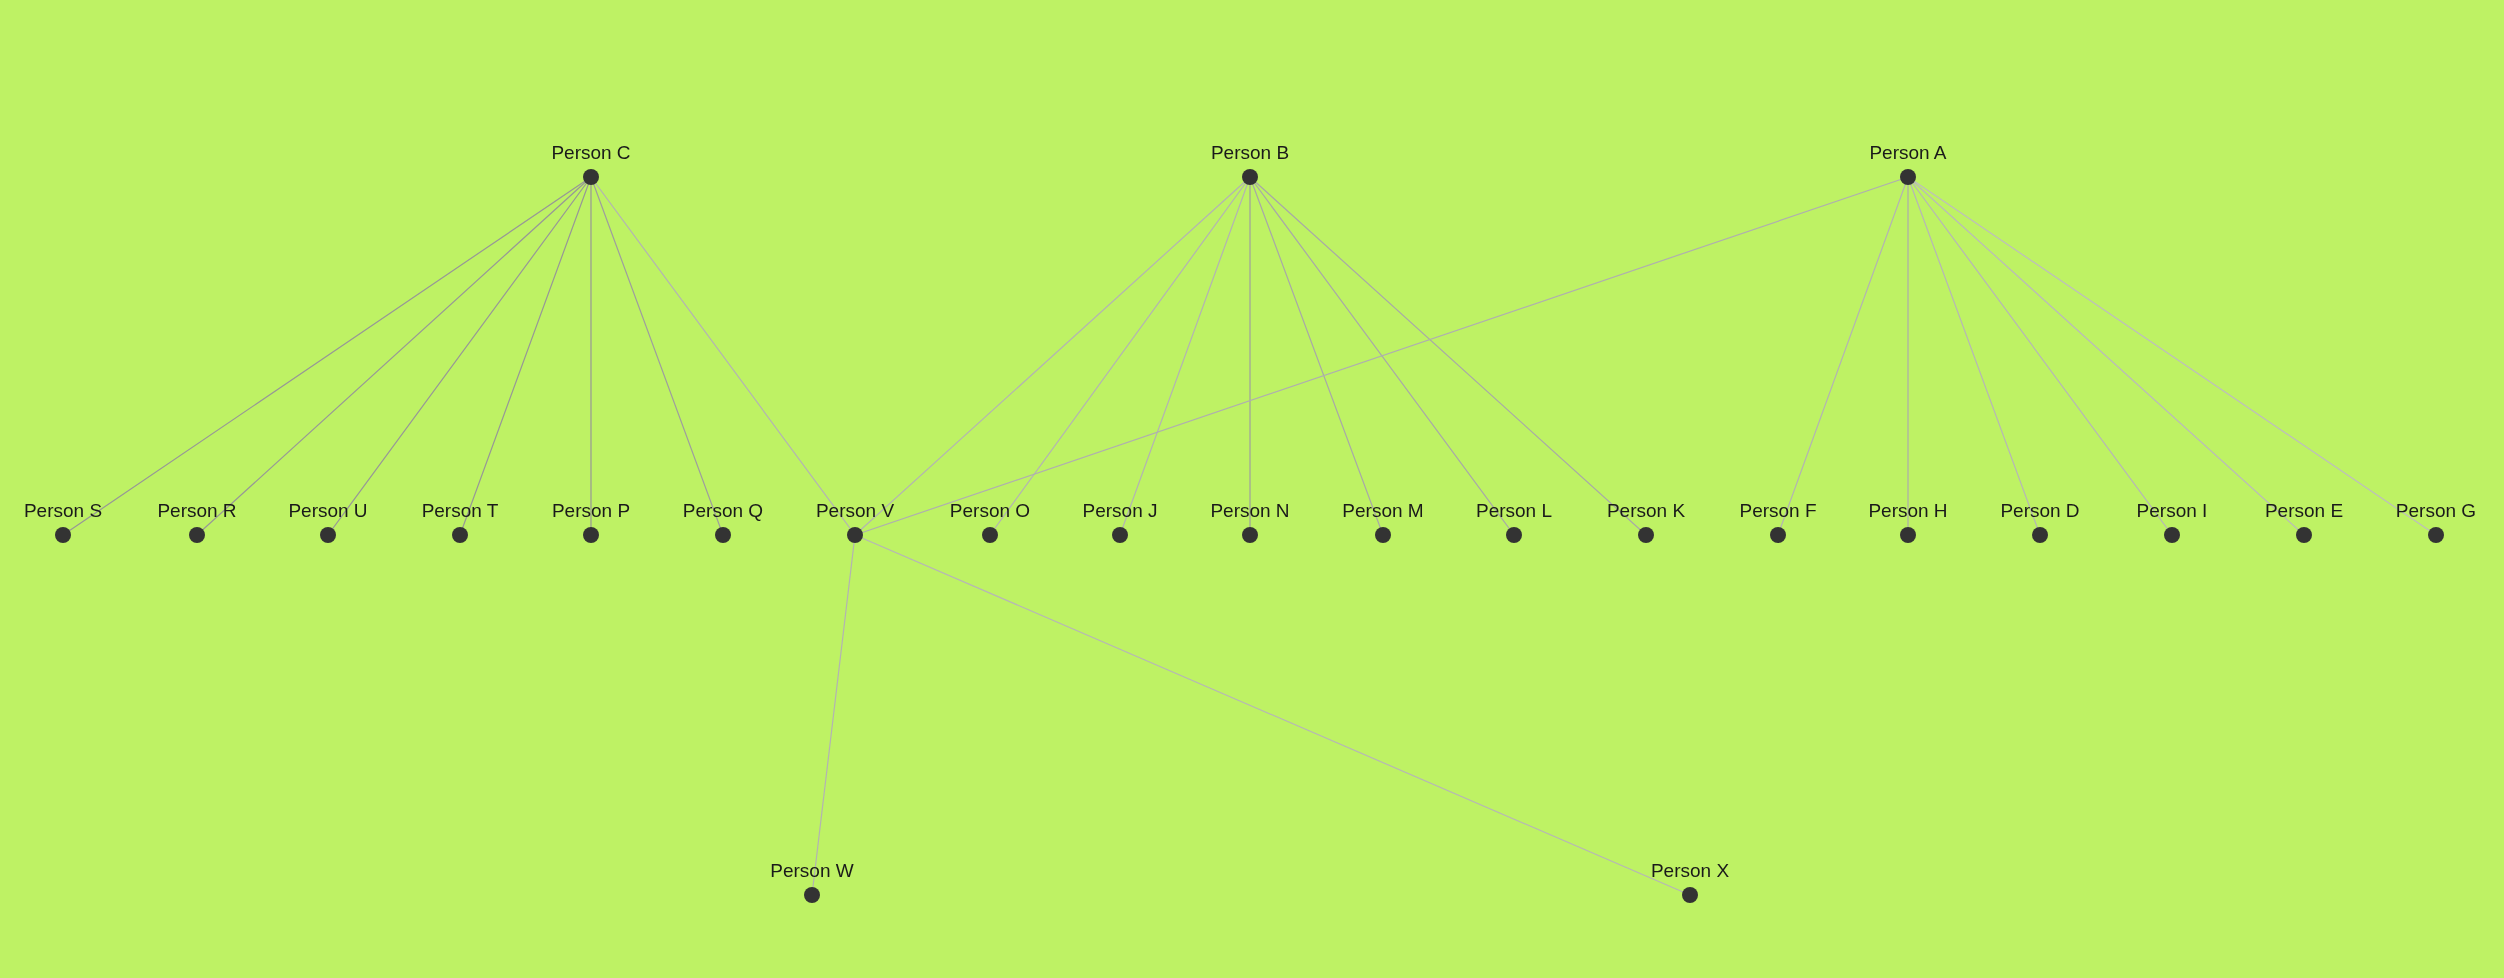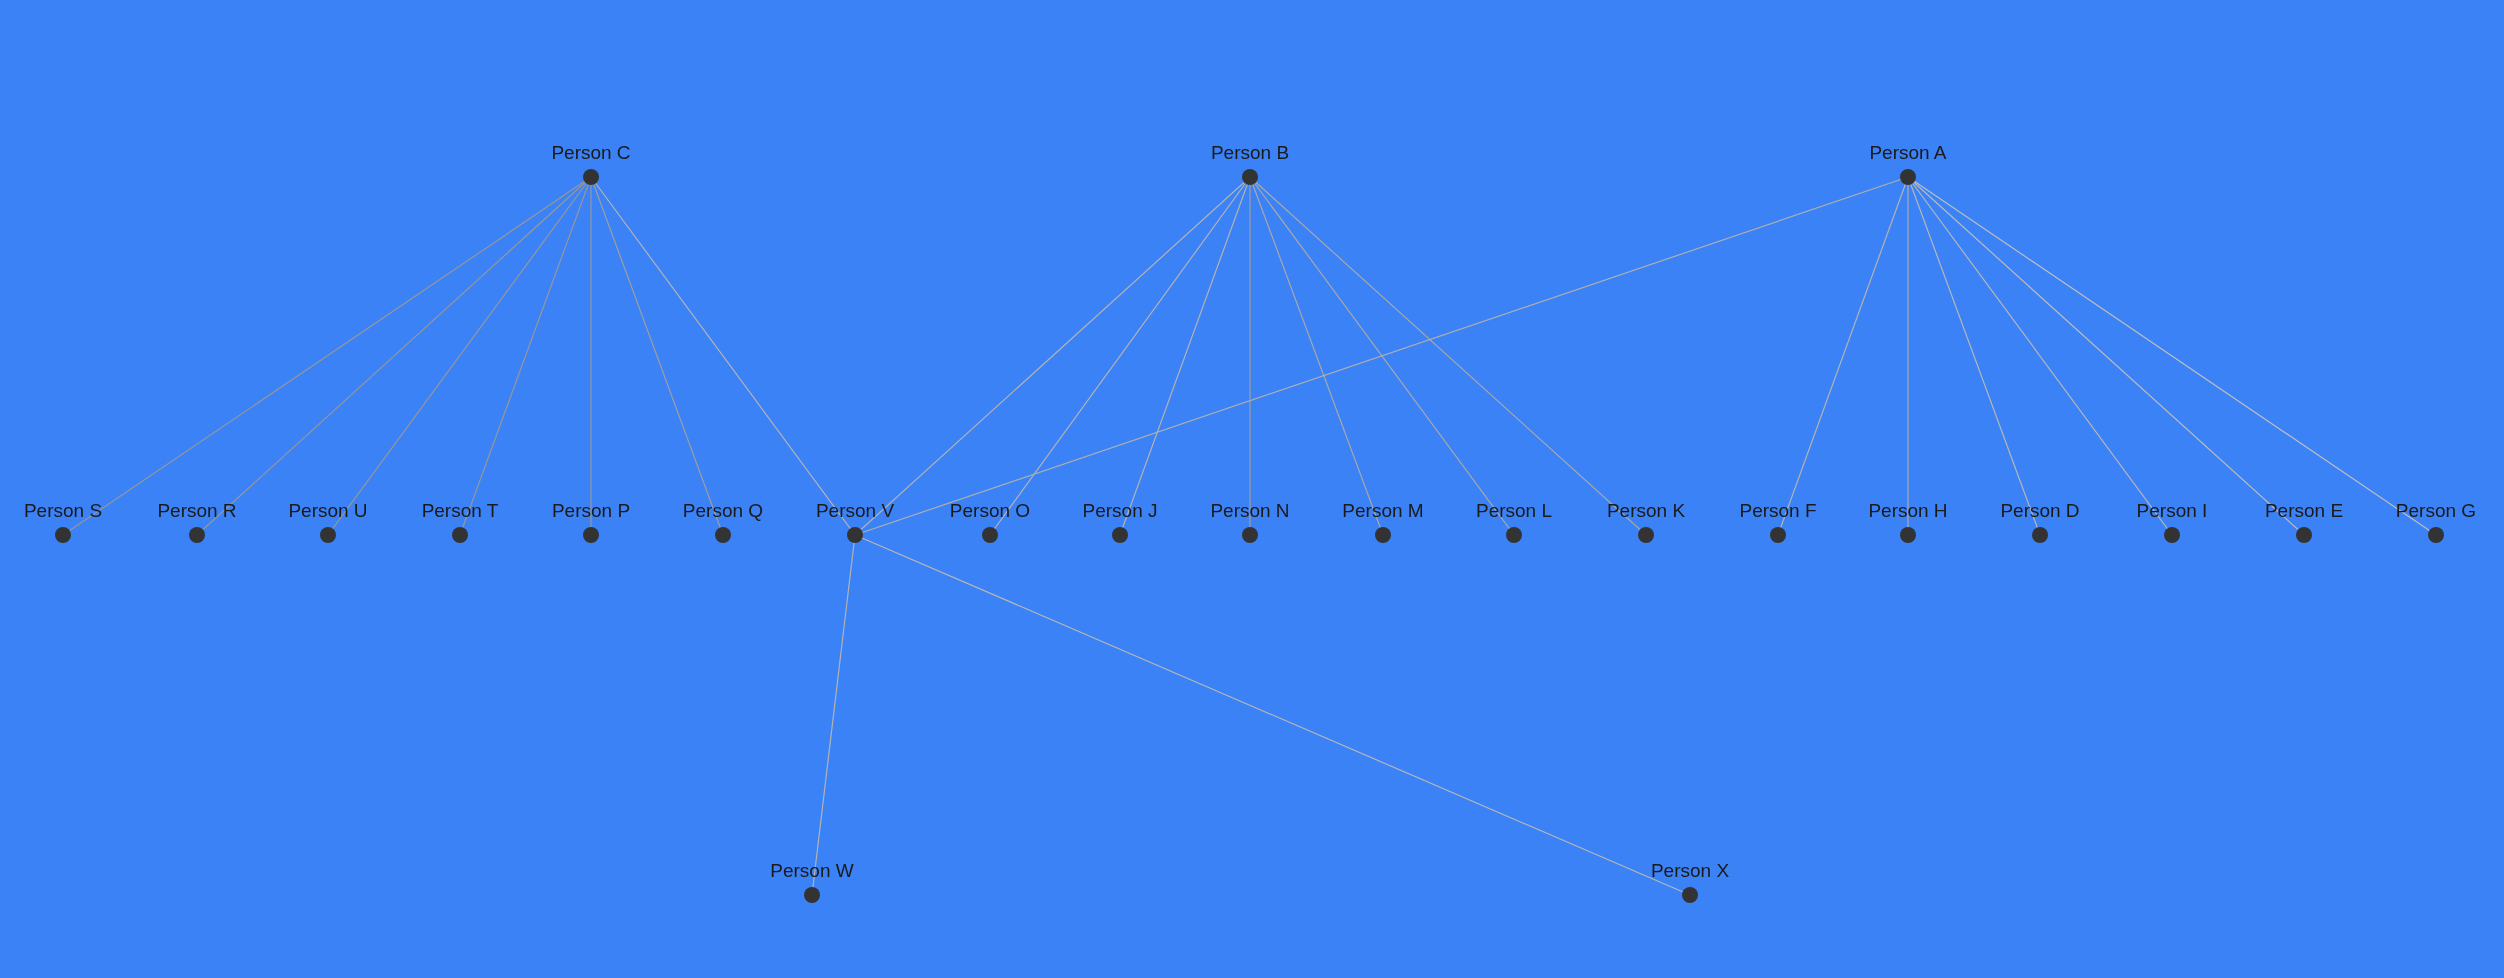--- a/index.html
+++ b/index.html
@@ -8,21 +8,21 @@
     padding: 0;
     background: #ffffff;
   }
   body {
     font-family: "Liberation Sans", sans-serif;
   }
   #graph-canvas {
     position: relative;
     width: 2504px;
     height: 978px;
-    background: #3b82f6;
+    background: #bef264;
     overflow: hidden;
   }
   #graph-svg {
     position: absolute;
     top: 0;
     left: 0;
     width: 2504px;
     height: 978px;
     display: block;
   }

